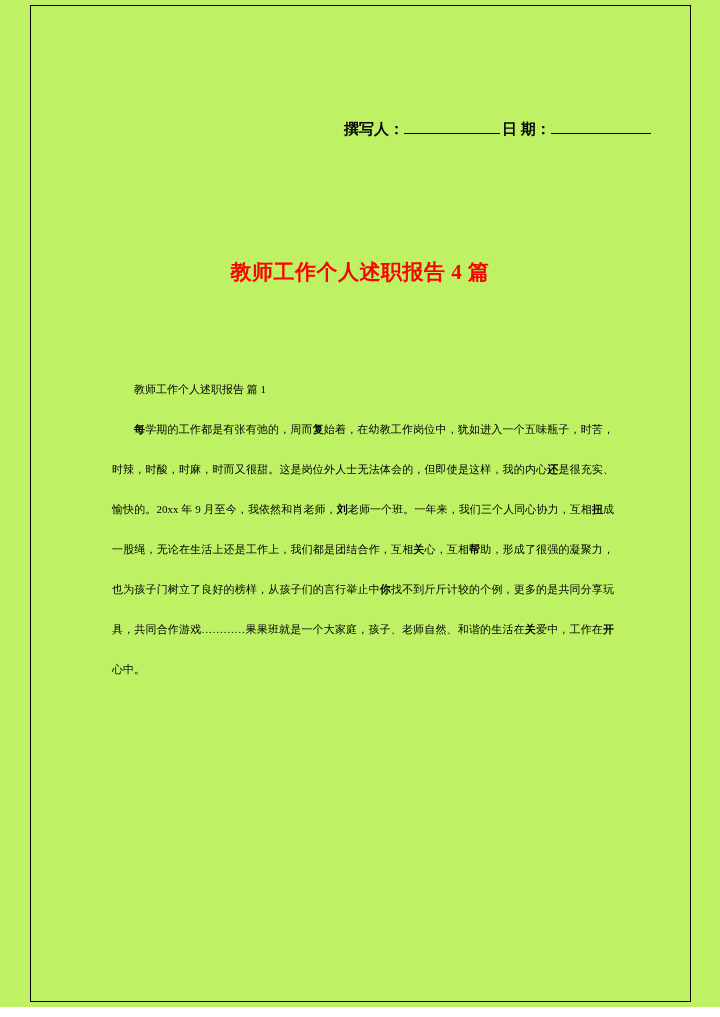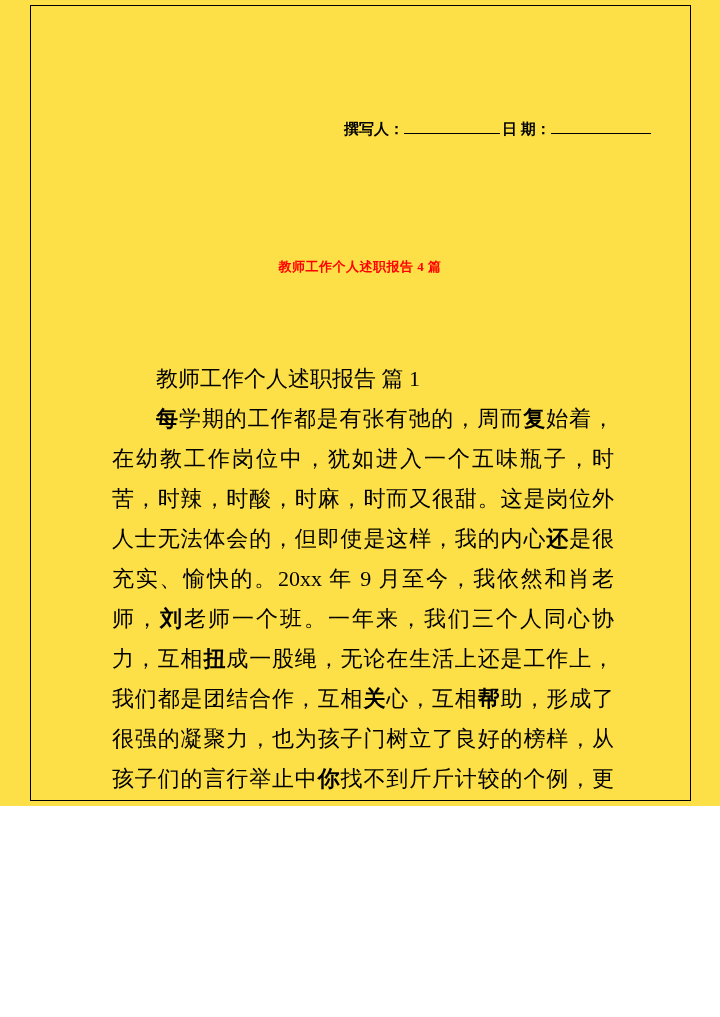--- a/index.html
+++ b/index.html
@@ -3,22 +3,22 @@
 <meta charset="utf-8">
 <style>
   html, body {
     margin: 0;
     padding: 0;
     background: #ffffff;
   }
   .page {
     position: relative;
     width: 720px;
-    height: 806px;
-    background: #fde047;
+    height: 1007px;
+    background: #bef264;
     overflow: hidden;
     font-family: "Liberation Serif", "DejaVu Serif", serif;
     color: #000000;
   }
   .page-border {
     position: absolute;
     top: 5px;
     left: 30px;
     right: 29px;
     bottom: 5px;
@@ -36,27 +36,27 @@
     display: inline-block;
     height: 14px;
     border-bottom: 1.5px solid #000000;
     vertical-align: baseline;
   }
   .u-line.first { width: 96px; margin-right: 2px; }
   .u-line.second { width: 100px; }
   .title-line {
     margin-top: 119px;
     text-align: center;
-    font-size: 13px;
+    font-size: 21px;
     font-weight: bold;
     letter-spacing: 0.5px;
   }
   .content {
     margin: 83px 106px 0 112px;
-    font-size: 22px;
+    font-size: 11px;
   }
   .content p {
     margin: 0;
     line-height: 40px;
     text-indent: 2em;
     text-align: justify;
     text-justify: inter-ideograph;
     word-break: break-all;
   }
   .section-heading {

